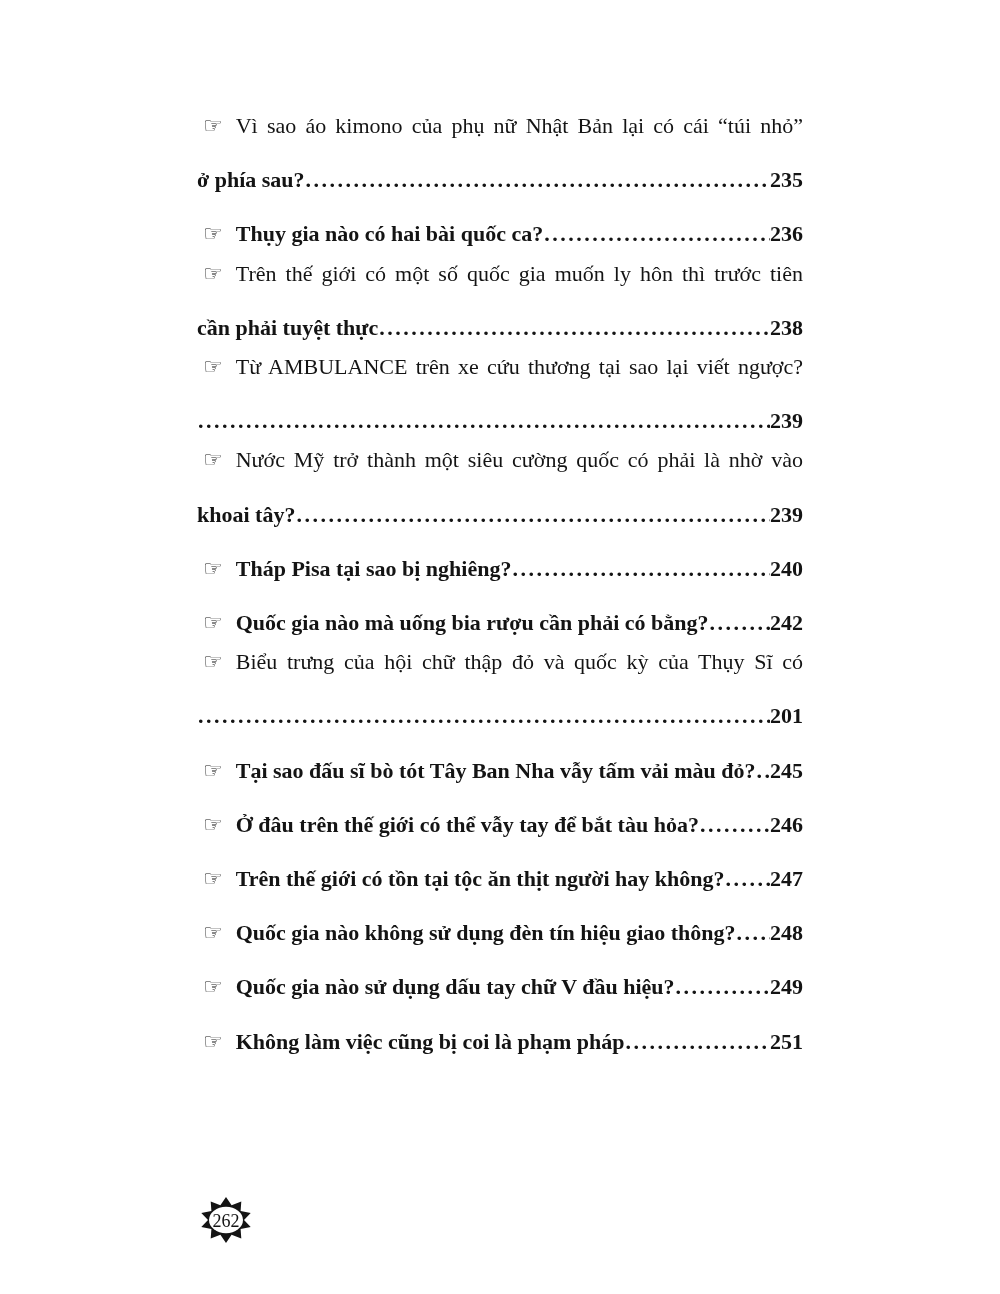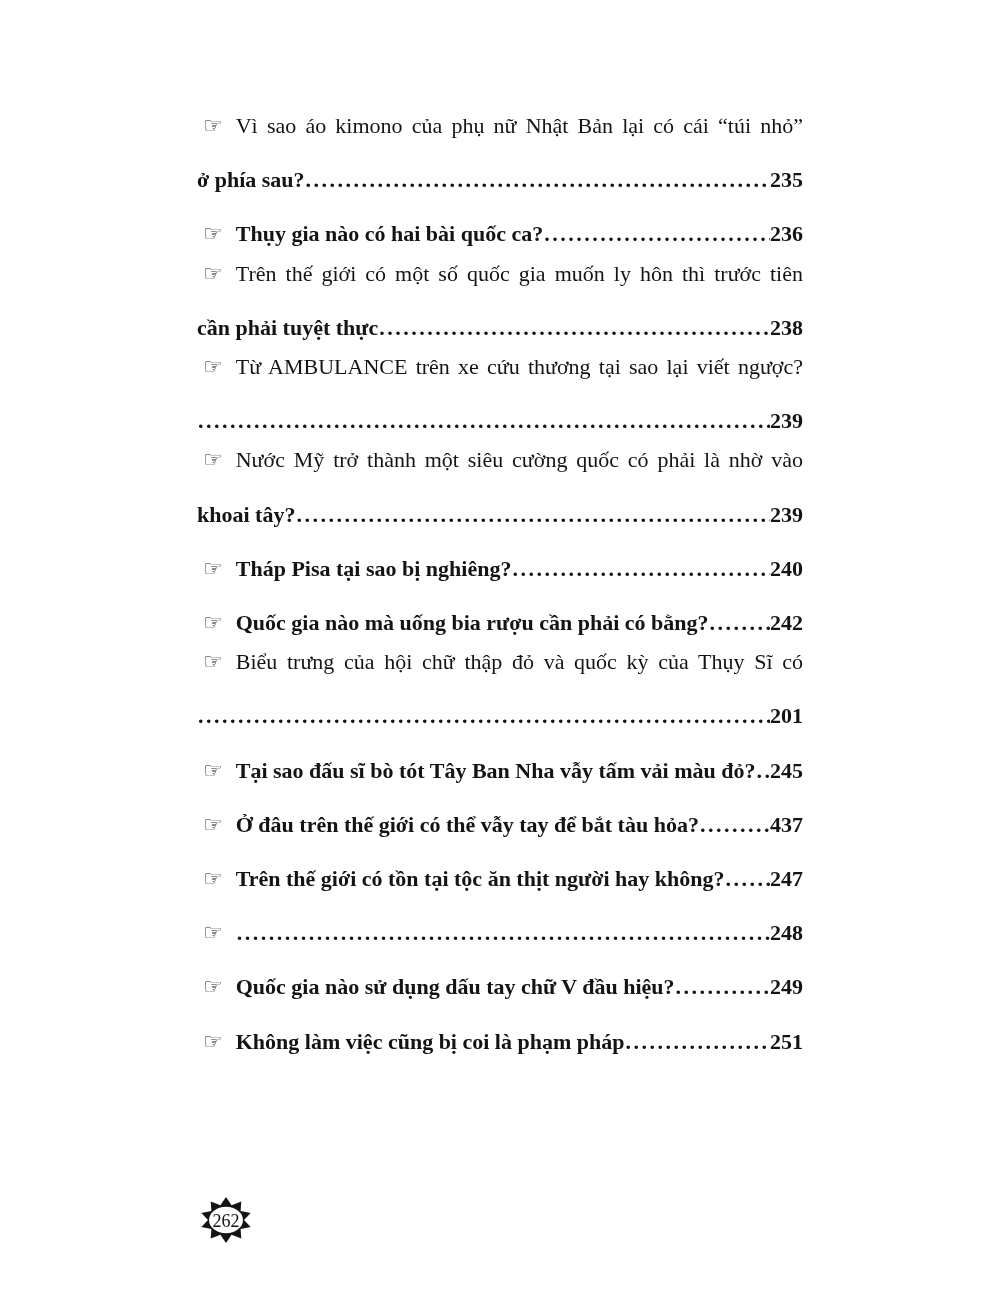--- a/index.html
+++ b/index.html
@@ -141,34 +141,35 @@
           <span class="txt">Tại sao đấu sĩ bò tót Tây Ban Nha vẫy tấm vải màu đỏ?</span>
           <span class="leader">............................................................................................................................................................................................................................................................................................................</span>
           <span class="pg">245</span>
         </div>
       </div>
       <div class="entry">
         <div class="line leaderline first">
           <span class="marker">☞</span>
           <span class="txt">Ở đâu trên thế giới có thể vẫy tay để bắt tàu hỏa?</span>
           <span class="leader">............................................................................................................................................................................................................................................................................................................</span>
-          <span class="pg">437</span>
+          <span class="pg">246</span>
         </div>
       </div>
       <div class="entry">
         <div class="line leaderline first">
           <span class="marker">☞</span>
           <span class="txt">Trên thế giới có tồn tại tộc ăn thịt người hay không?</span>
           <span class="leader">............................................................................................................................................................................................................................................................................................................</span>
           <span class="pg">247</span>
         </div>
       </div>
       <div class="entry">
         <div class="line leaderline first">
           <span class="marker">☞</span>
+          <span class="txt">Quốc gia nào không sử dụng đèn tín hiệu giao thông?</span>
           <span class="leader">............................................................................................................................................................................................................................................................................................................</span>
           <span class="pg">248</span>
         </div>
       </div>
       <div class="entry">
         <div class="line leaderline first">
           <span class="marker">☞</span>
           <span class="txt">Quốc gia nào sử dụng dấu tay chữ V đầu hiệu?</span>
           <span class="leader">............................................................................................................................................................................................................................................................................................................</span>
           <span class="pg">249</span>

